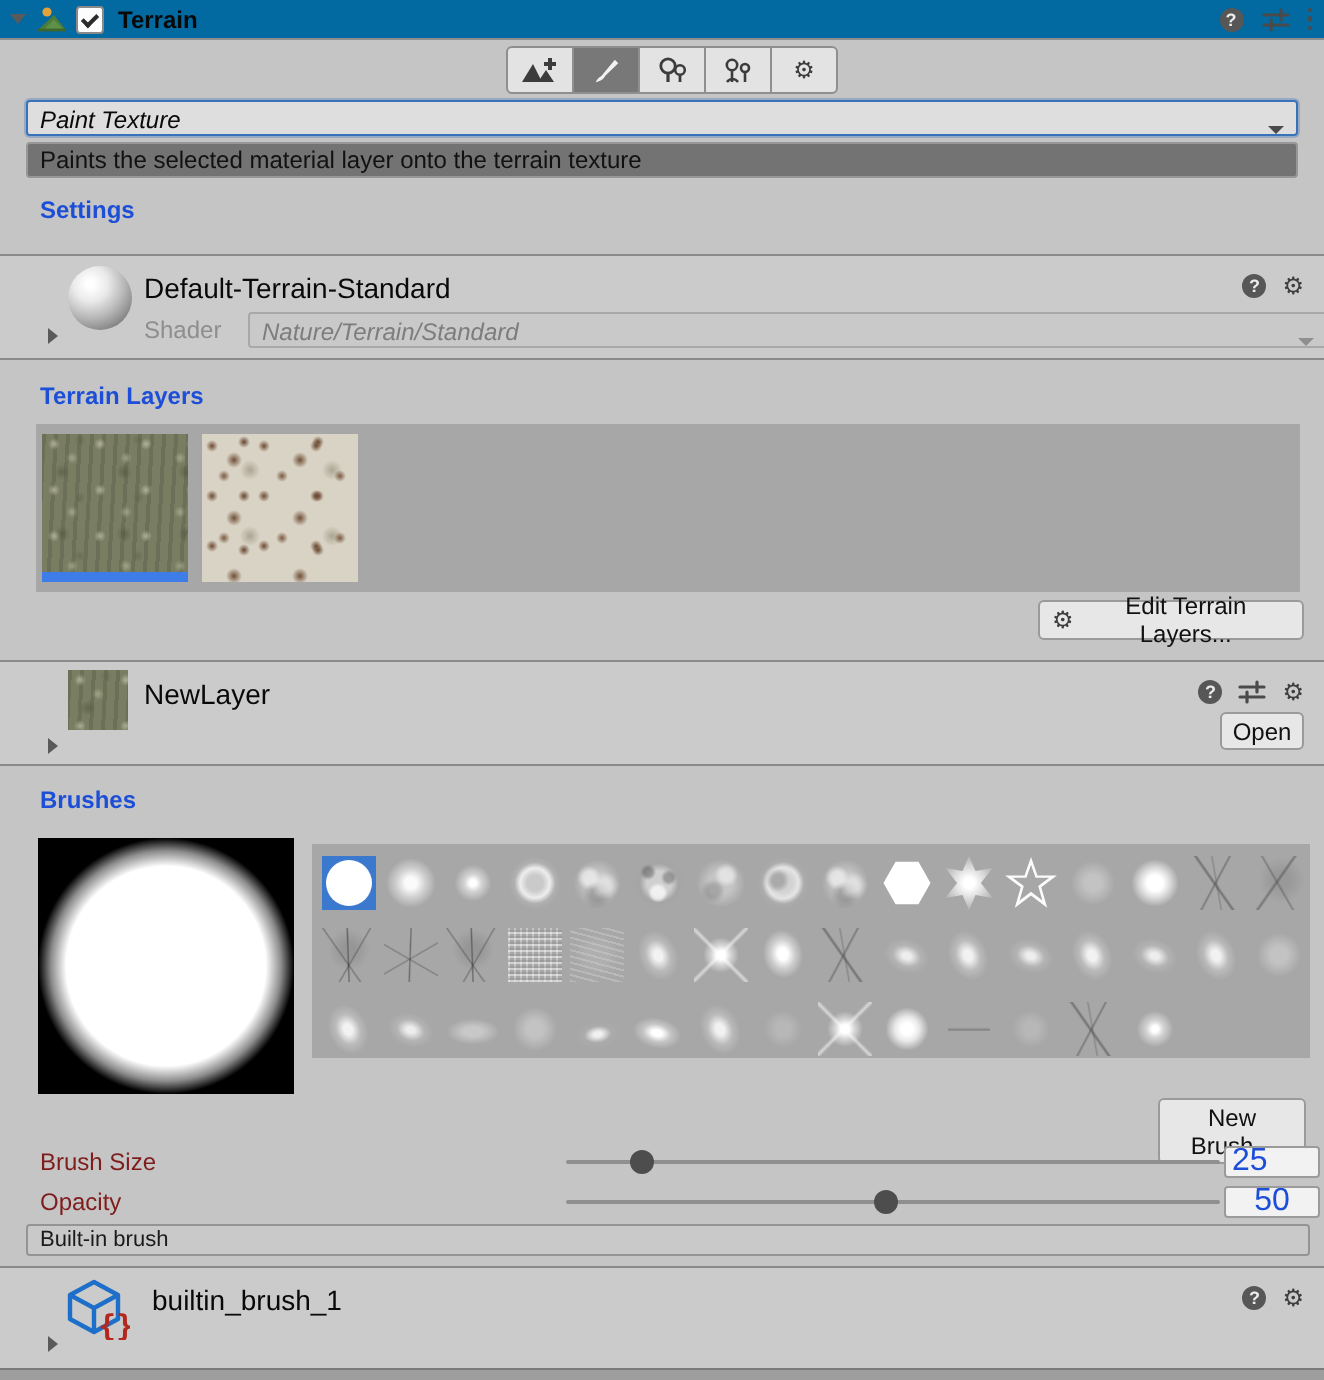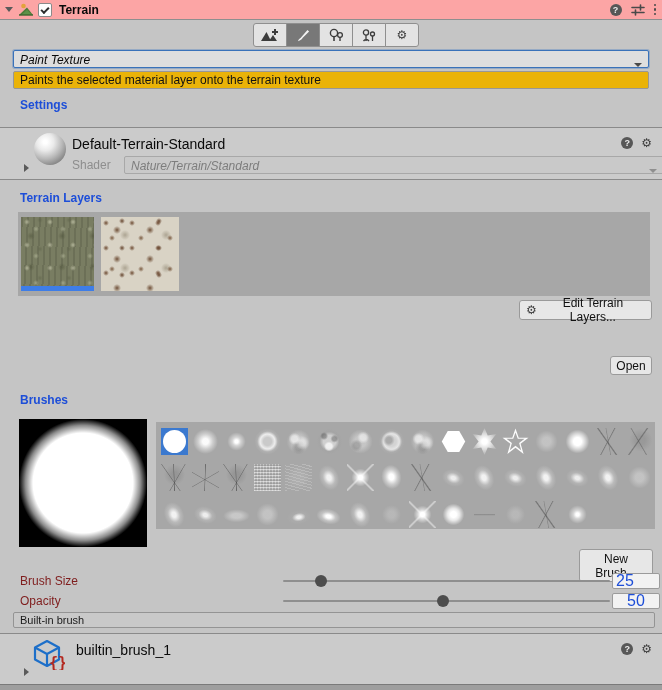--- a/index.html
+++ b/index.html
@@ -6,21 +6,21 @@
   .root{
     position:relative;width:662px;height:690px;overflow:hidden;
     background:#c5c5c5;
     font-family:"Liberation Sans","DejaVu Sans",sans-serif;
     font-size:12px;color:#090909;
     -webkit-font-smoothing:antialiased;
   }
   .abs{position:absolute;}
 
   
-  .comp-header{position:absolute;left:0;top:0;width:662px;height:19px;background:#fca5a5;border-bottom:1px solid #8e8e8e;display:flex;align-items:center;}
+  .comp-header{position:absolute;left:0;top:0;width:662px;height:19px;background:#0369a1;border-bottom:1px solid #8e8e8e;display:flex;align-items:center;}
   .tri-down{width:0;height:0;border-left:4px solid transparent;border-right:4px solid transparent;border-top:5px solid #5a5a5a;}
   .tri-right{width:0;height:0;border-top:4px solid transparent;border-bottom:4px solid transparent;border-left:5px solid #5a5a5a;}
   .hdr-foldout{position:absolute;left:5px;top:7px;}
   .terrain-ic{position:absolute;left:18px;top:2px;}
   .checkbox{position:absolute;left:38px;top:3px;width:12px;height:12px;background:#fdfdfd;border:1px solid #8a8a8a;border-radius:2px;display:flex;align-items:center;justify-content:center;}
   .checkbox::after{content:"";width:6px;height:3px;border-left:2px solid #2b2b2b;border-bottom:2px solid #2b2b2b;transform:rotate(-45deg);margin-bottom:2px;}
   .comp-title{position:absolute;left:59px;top:3px;font-weight:bold;font-size:12px;}
   .help-ic{width:12px;height:12px;border-radius:50%;background:#575757;display:inline-flex;align-items:center;justify-content:center;}
   .help-ic::after{content:"?";color:#ececec;font-size:9px;font-weight:bold;font-family:"Liberation Sans",sans-serif;}
   .kebab{display:inline-flex;flex-direction:column;gap:2px;align-items:center;}
@@ -33,21 +33,21 @@
   .tool-btn{width:32px;height:22px;background:#e3e3e3;border:1px solid #8f8f8f;margin-left:-1px;display:flex;align-items:center;justify-content:center;}
   .tool-btn:first-child{border-radius:3px 0 0 3px;margin-left:0;}
   .tool-btn:last-child{border-radius:0 3px 3px 0;}
   .tool-btn.on{background:#787878;}
   .tool-btn.on svg path{fill:#f2f2f2;}
 
   
   .dd{position:absolute;background:#dedede;border:1px solid #3a72b9;border-radius:2px;display:flex;align-items:flex-end;padding:0 6px;box-shadow:0 0 0 1px rgba(62,120,196,.35);font-style:italic;}
   .dd-arrow{width:0;height:0;border-left:4px solid transparent;border-right:4px solid transparent;border-top:4px solid #4a4a4a;margin-left:auto;}
   .paint-dd{left:13px;top:50px;width:622px;height:16px;}
-  .helpbox{position:absolute;left:13px;top:71px;width:622px;height:16px;background:#eab308;border:1px solid #979797;border-radius:2px;display:flex;align-items:center;padding:0 6px;color:#111;}
+  .helpbox{position:absolute;left:13px;top:71px;width:622px;height:16px;background:#737373;border:1px solid #979797;border-radius:2px;display:flex;align-items:center;padding:0 6px;color:#111;}
   .section-label{position:absolute;font-weight:bold;font-size:12px;color:#1d4ed8;}
 
   
   .block{position:absolute;left:0;width:662px;background:#cbcbcb;border-top:1px solid #8a8a8a;border-bottom:1px solid #8a8a8a;}
   .blk-title{position:absolute;font-size:14px;color:#090909;}
   .blk-icons{position:absolute;display:flex;gap:8px;align-items:center;}
   .sphere{position:absolute;left:34px;top:5px;width:32px;height:32px;border-radius:50%;background:radial-gradient(circle at 35% 28%,#ffffff 6%,#eaeaea 28%,#b7b7b7 55%,#7d7d7d 82%,#646464 100%);}
   .shader-label{position:absolute;left:72px;top:30px;color:#8e8e8e;}
   .shader-dd{left:124px;top:28px;width:526px;height:16px;background:#c9c9c9;border:1px solid #a8a8a8;box-shadow:none;color:#7d7d7d;}
   .shader-dd .dd-arrow{border-top-color:#8f8f8f;}
@@ -262,20 +262,37 @@
       </div>
       <div class="layer-thumb rock">
         <div class="layer-img tex-rock"></div>
       </div>
     </div>
   <button class="btn edit-layers-btn">
     <span class="gear-ic"></span>
     <span>Edit Terrain Layers...</span>
   </button>
 
+  <div class="block" style="top:330px;height:51px;">
+    <div class="layer-small tex-grass"></div>
+    <div class="blk-title" style="left:72px;top:8px;">NewLayer</div>
+    <div class="blk-icons" style="right:10px;top:8px;">
+      <span class="help-ic"></span>
+      <svg width="14" height="12" viewBox="0 0 14 12">
+        <g stroke="#4a4a4a" stroke-width="1.6" stroke-linecap="round">
+          <line x1="1" y1="3.5" x2="13" y2="3.5"></line>
+            <line x1="9.5" y1="1" x2="9.5" y2="6"></line>
+          <line x1="1" y1="8.5" x2="13" y2="8.5"></line>
+            <line x1="4.5" y1="6" x2="4.5" y2="11"></line>
+        </g>
+      </svg>
+      <span class="gear-ic"></span>
+    </div>
+    <span class="tri-right blk-foldout" style="top:38px;"></span>
+  </div>
   <button class="btn open-btn">
     <span>Open</span>
   </button>
 
   <div class="section-label" style="left:20px;top:393px;">Brushes</div>
   <div class="brush-preview"></div>
   <div class="brush-grid">
       <div class="bc sel"></div>
       <div class="bc glow"></div>
       <div class="bc dot"></div>

